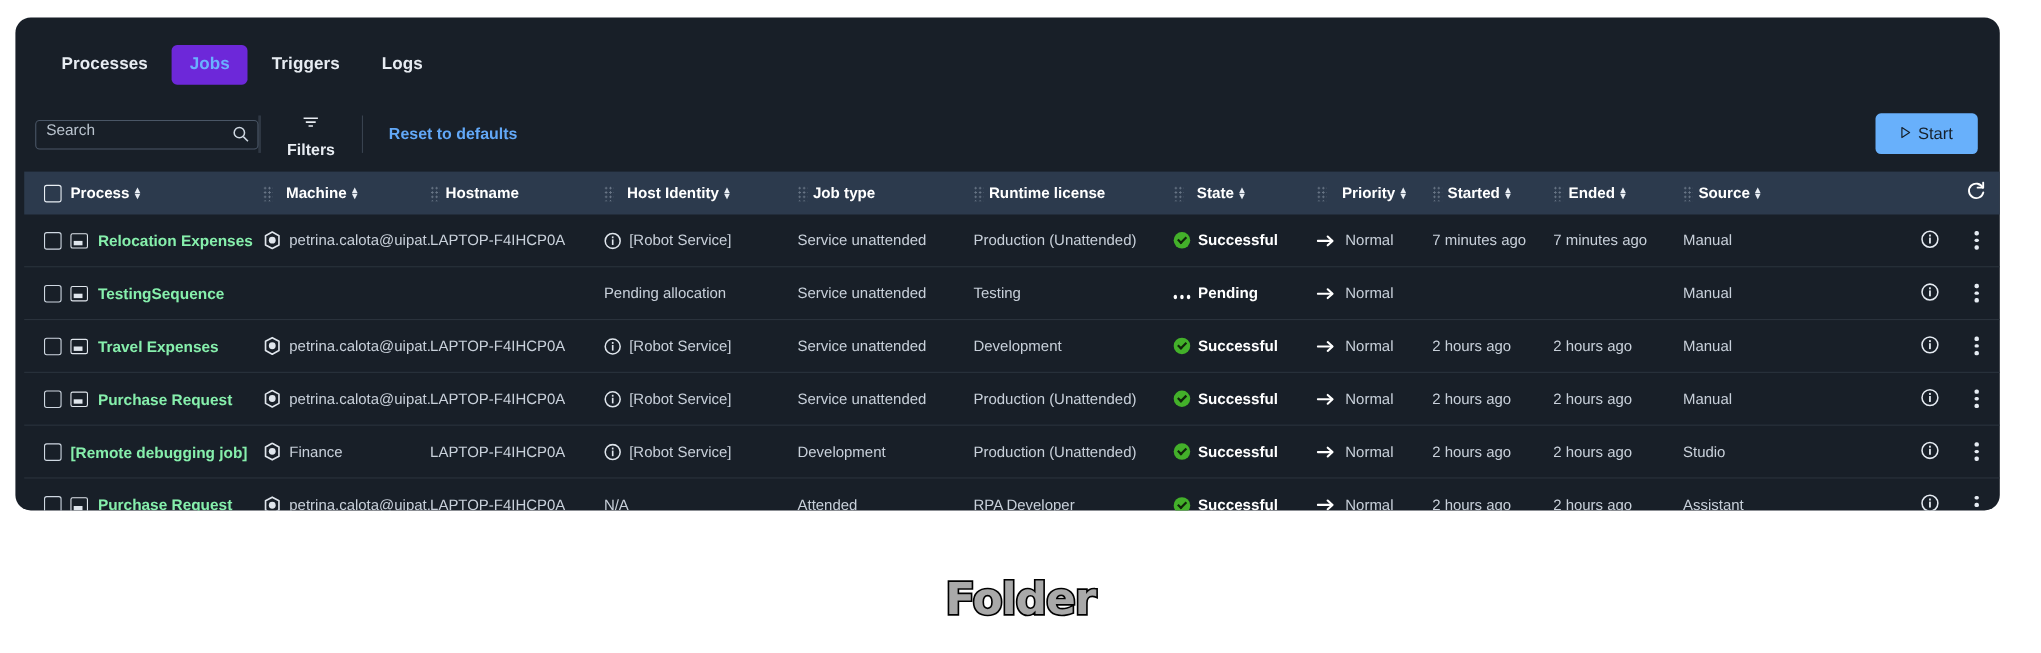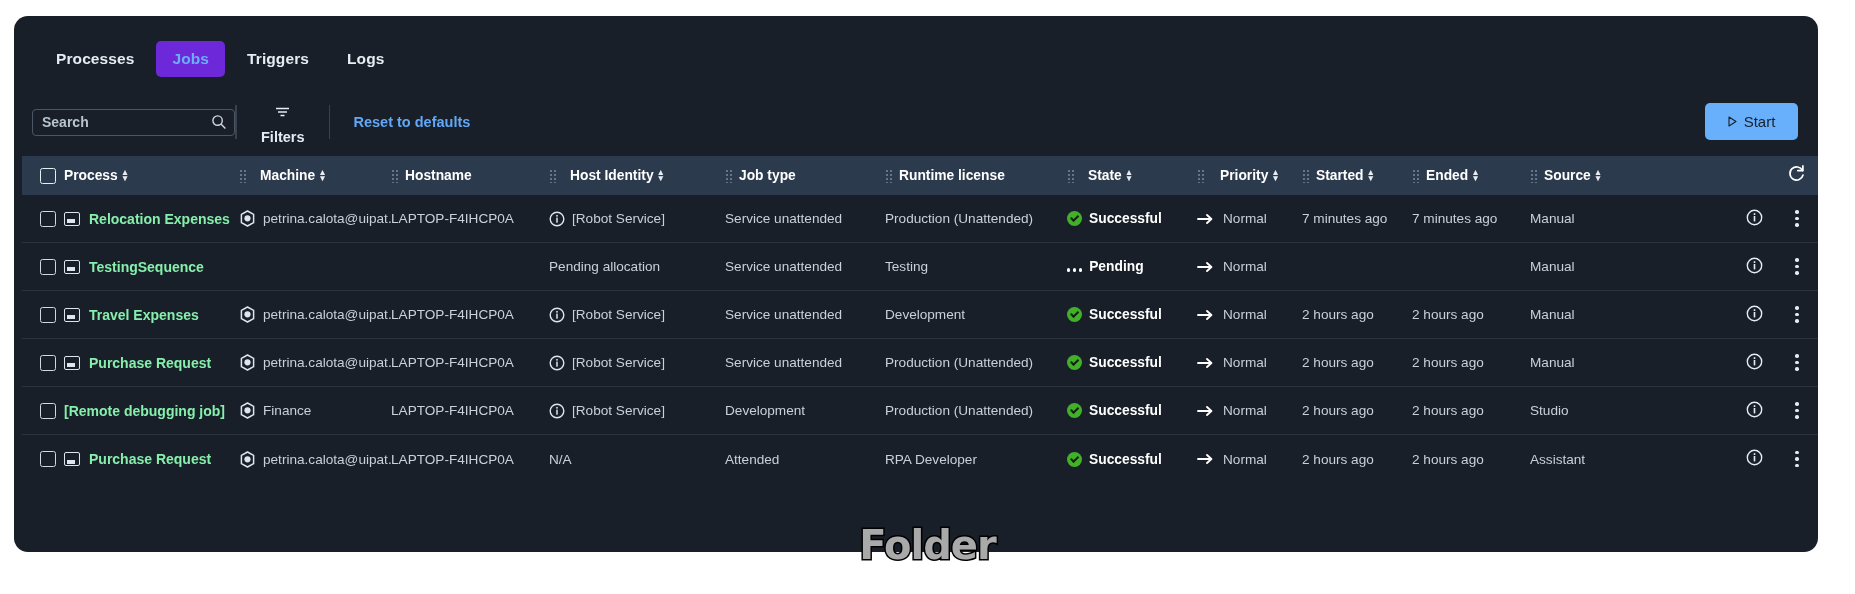--- a/index.html
+++ b/index.html
@@ -14,21 +14,21 @@
     overflow: hidden;
     position: relative;
   }
 
   
   #app-panel {
     position: absolute;
     left: 14px;
     top: 16px;
     width: 1804px;
-    height: 536px;
+    height: 448px;
     background: #181f28;
     border-radius: 14px;
     box-sizing: border-box;
     overflow: hidden;
   }
 
   
   #tab-bar {
     position: absolute;
     left: 0;
@@ -67,23 +67,22 @@
     padding-right: 20px;
   }
   #search-box {
     position: relative;
     width: 203px;
     height: 27px;
     border: 1px solid #4a5666;
     border-radius: 4px;
     background: transparent;
     display: flex;
-    align-items: center;
+    align-items: flex-start;
     box-sizing: border-box;
-    font-weight: bold;
   }
   #search-box .placeholder {
     padding-left: 9px;
     font-size: 14px;
     color: #b9c3ce;
   }
   #search-box .search-icon {
     position: absolute;
     right: 7px;
     top: 4px;

